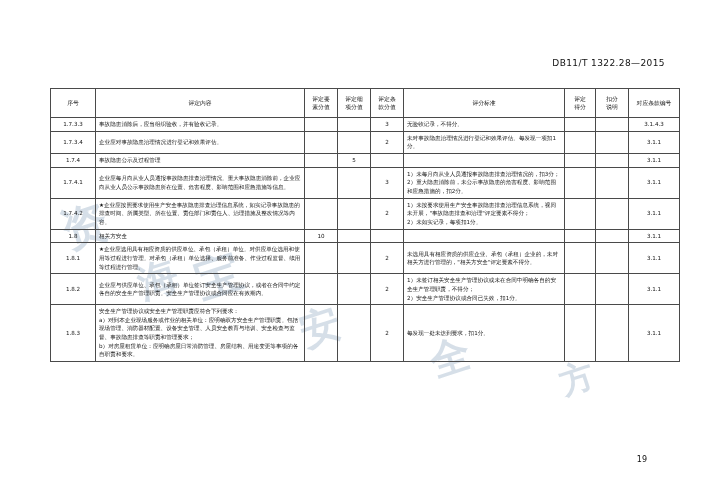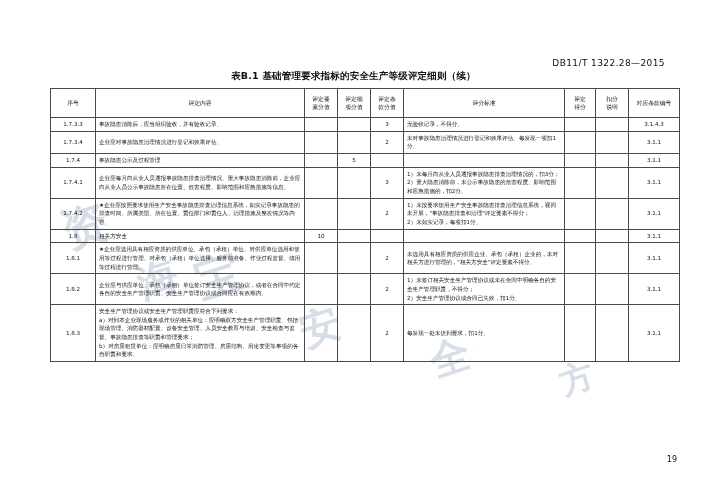--- a/index.html
+++ b/index.html
@@ -79,21 +79,21 @@
   .c-note { width: 30px; text-align: center; }
   .c-ref { width: 48px; text-align: center; }
 
   td.center { text-align: center; }
   td.left { text-align: left; }
   .cellbody { white-space: pre-line; }
 
   .page-no {
     position: absolute;
     bottom: 36px;
-    right: 30px;
+    right: 60px;
     font-size: 8px;
     color: #111;
   }
 
   
   .watermark {
     position: absolute;
     pointer-events: none;
     color: rgba(120, 150, 180, 0.30);
     font-size: 46px;
@@ -116,21 +116,20 @@
 
   <div class="watermark wm1">资</div>
   <div class="watermark wm5">海</div>
   <div class="watermark wm2">宝</div>
   <div class="watermark wm3">安</div>
   <div class="watermark wm4">全</div>
   <div class="watermark wm6">方</div>
 
   <div class="std-header">DB11/T 1322.28—2015</div>
 
-  <div class="table-title">表B.1  基础管理要求指标的安全生产等级评定细则（续）</div>
 
   <div class="table-wrap">
     <table class="rule">
       <thead>
         <tr>
           <th class="c-num">序号</th>
           <th class="c-content">评定内容</th>
           <th class="c-ys cellbody">评定要
 素分值</th>
           <th class="c-xi cellbody">评定细

